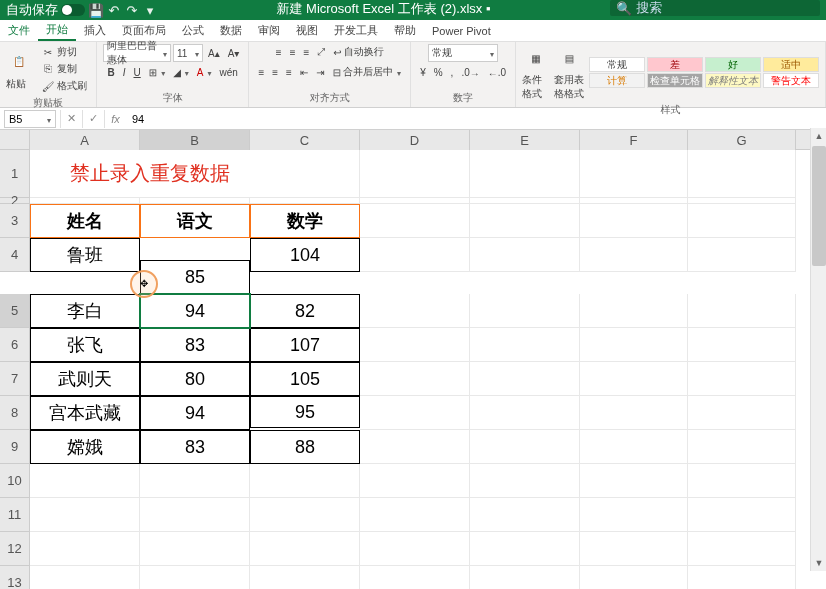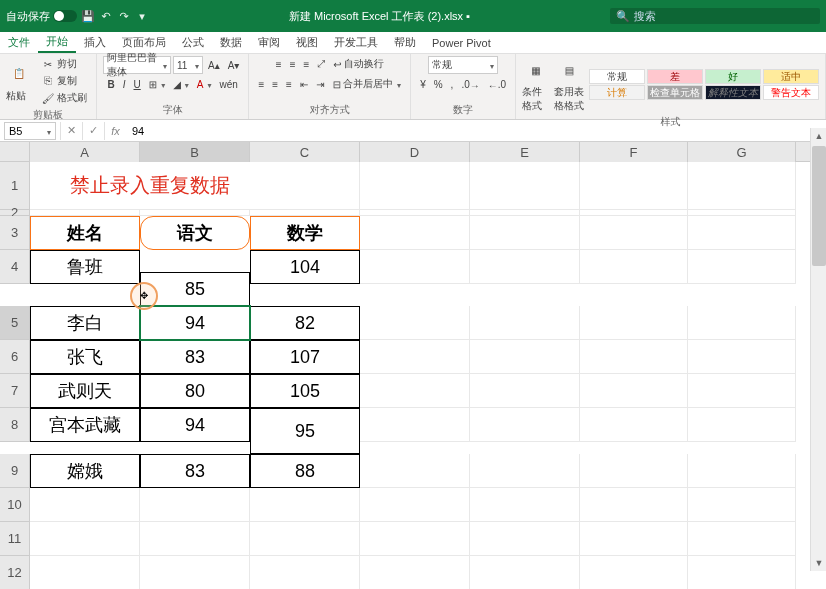--- a/index.html
+++ b/index.html
@@ -1,18 +1,18 @@
 <!DOCTYPE html>
 <html><head>
 <meta charset="utf-8">
 <style>
 * { margin: 0; padding: 0; box-sizing: border-box; font-family: "Microsoft YaHei", Arial, sans-serif; }
 body { width: 826px; height: 589px; background: #fff; overflow: hidden; font-size: 12px; }
 
-.titlebar { height: 32px; background: #107c41; color: #fff; display: flex; align-items: center; font-size: 11px; }
+.titlebar { height: 20px; background: #107c41; color: #fff; display: flex; font-size: 13px; }
 .titlebar .left { display: flex; align-items: center; gap: 4px; padding-left: 6px; }
 .titlebar .autosave { display: flex; align-items: center; gap: 3px; }
 .toggle { width: 24px; height: 12px; background: #0a5c30; border-radius: 6px; position: relative; }
 .toggle::after { content: ""; position: absolute; width: 10px; height: 10px; background: #fff; border-radius: 50%; top: 1px; left: 1px; }
 .titlebar .qicon { width: 14px; height: 14px; display: flex; align-items: center; justify-content: center; opacity: 0.9; }
 .titlebar .center { flex: 1; text-align: center; }
 .titlebar .search { width: 210px; height: 16px; background: #0d6635; border-radius: 2px; display: flex; align-items: center; padding: 0 6px; gap: 4px; color: #cde; margin-right: 6px; }
 
 .menubar { height: 22px; background: #fff; display: flex; align-items: center; font-size: 11px; border-bottom: 1px solid #e0e0e0; }
 .menubar .tab { padding: 0 8px; height: 100%; display: flex; align-items: center; color: #444; cursor: pointer; }
@@ -29,21 +29,21 @@
 .vstack { display: flex; flex-direction: column; gap: 1px; }
 .hstack { display: flex; gap: 2px; align-items: center; }
 .fontsel { width: 68px; height: 18px; border: 1px solid #ccc; background: #fff; font-size: 10px; padding: 0 3px; display: flex; align-items: center; justify-content: space-between; }
 .sizesel { width: 30px; height: 18px; border: 1px solid #ccc; background: #fff; font-size: 10px; padding: 0 3px; display: flex; align-items: center; justify-content: space-between; }
 .style-cell { width: 56px; height: 15px; font-size: 10px; display: flex; align-items: center; justify-content: center; border: 1px solid #ddd; }
 .style-normal { background: #fff; }
 .style-calc { background: #f2f2f2; color: #d87a00; }
 .style-bad { background: #ffc7ce; color: #9c0006; }
 .style-check { background: #a5a5a5; color: #fff; }
 .style-good { background: #c6efce; color: #006100; }
-.style-expl { background: #0f172a; color: #7f7f7f; font-style: italic; }
+.style-expl { background: #fef9c3; color: #7f7f7f; font-style: italic; }
 .style-neutral { background: #ffeb9c; color: #9c5700; }
 .style-warn { background: #fff; color: #ff0000; }
 
 .formulabar { height: 22px; background: #fff; display: flex; align-items: center; border-bottom: 1px solid #d0d0d0; font-size: 11px; }
 .namebox { width: 52px; height: 18px; border: 1px solid #ccc; margin-left: 4px; padding: 0 4px; display: flex; align-items: center; justify-content: space-between; }
 .fx-btns { display: flex; margin-left: 4px; gap: 0; }
 .fx-btn { width: 22px; height: 18px; border-left: 1px solid #e0e0e0; display: flex; align-items: center; justify-content: center; color: #888; cursor: pointer; }
 .fx-input { flex: 1; height: 18px; padding: 0 6px; display: flex; align-items: center; }
 
 .grid-area { position: relative; height: 459px; overflow: hidden; }
@@ -284,21 +284,21 @@
         <div class="cell " style="width: 110px; height: 6px;"></div>
         <div class="cell " style="width: 110px; height: 6px;"></div>
         <div class="cell " style="width: 110px; height: 6px;"></div>
         <div class="cell " style="width: 110px; height: 6px;"></div>
         <div class="cell " style="width: 108px; height: 6px;"></div>
         <div class="cell " style="width: 108px; height: 6px;"></div>
       </div>
       <div class="row">
         <div class="row-h" style="height: 34px;">3</div>
         <div class="cell hdr" style="width: 110px; height: 34px;">姓名</div>
-        <div class="cell hdr" style="width: 110px; height: 34px; border-radius: 13px;">语文</div>
+        <div class="cell hdr" style="width: 110px; height: 34px;">语文</div>
         <div class="cell hdr" style="width: 110px; height: 34px;">数学</div>
         <div class="cell " style="width: 110px; height: 34px;"></div>
         <div class="cell " style="width: 110px; height: 34px;"></div>
         <div class="cell " style="width: 108px; height: 34px;"></div>
         <div class="cell " style="width: 108px; height: 34px;"></div>
       </div>
       <div class="row">
         <div class="row-h" style="height: 34px;">4</div>
         <div class="cell data" style="width: 110px; height: 34px;">鲁班</div>
         <div class="cell data" style="width: 110px; height: 34px; margin-top: 22px;">85</div>
@@ -335,21 +335,21 @@
         <div class="cell data" style="width: 110px; height: 34px;">105</div>
         <div class="cell " style="width: 110px; height: 34px;"></div>
         <div class="cell " style="width: 110px; height: 34px;"></div>
         <div class="cell " style="width: 108px; height: 34px;"></div>
         <div class="cell " style="width: 108px; height: 34px;"></div>
       </div>
       <div class="row">
         <div class="row-h" style="height: 34px;">8</div>
         <div class="cell data" style="width: 110px; height: 34px;">宫本武藏</div>
         <div class="cell data" style="width: 110px; height: 34px;">94</div>
-        <div class="cell data" style="width: 110px; height: 46px;">95</div>
+        <div class="cell data" style="width: 110px; height: 32px;">95</div>
         <div class="cell " style="width: 110px; height: 34px;"></div>
         <div class="cell " style="width: 110px; height: 34px;"></div>
         <div class="cell " style="width: 108px; height: 34px;"></div>
         <div class="cell " style="width: 108px; height: 34px;"></div>
       </div>
       <div class="row">
         <div class="row-h" style="height: 34px;">9</div>
         <div class="cell data" style="width: 110px; height: 34px;">嫦娥</div>
         <div class="cell data" style="width: 110px; height: 34px;">83</div>
         <div class="cell data" style="width: 110px; height: 34px;">88</div>

